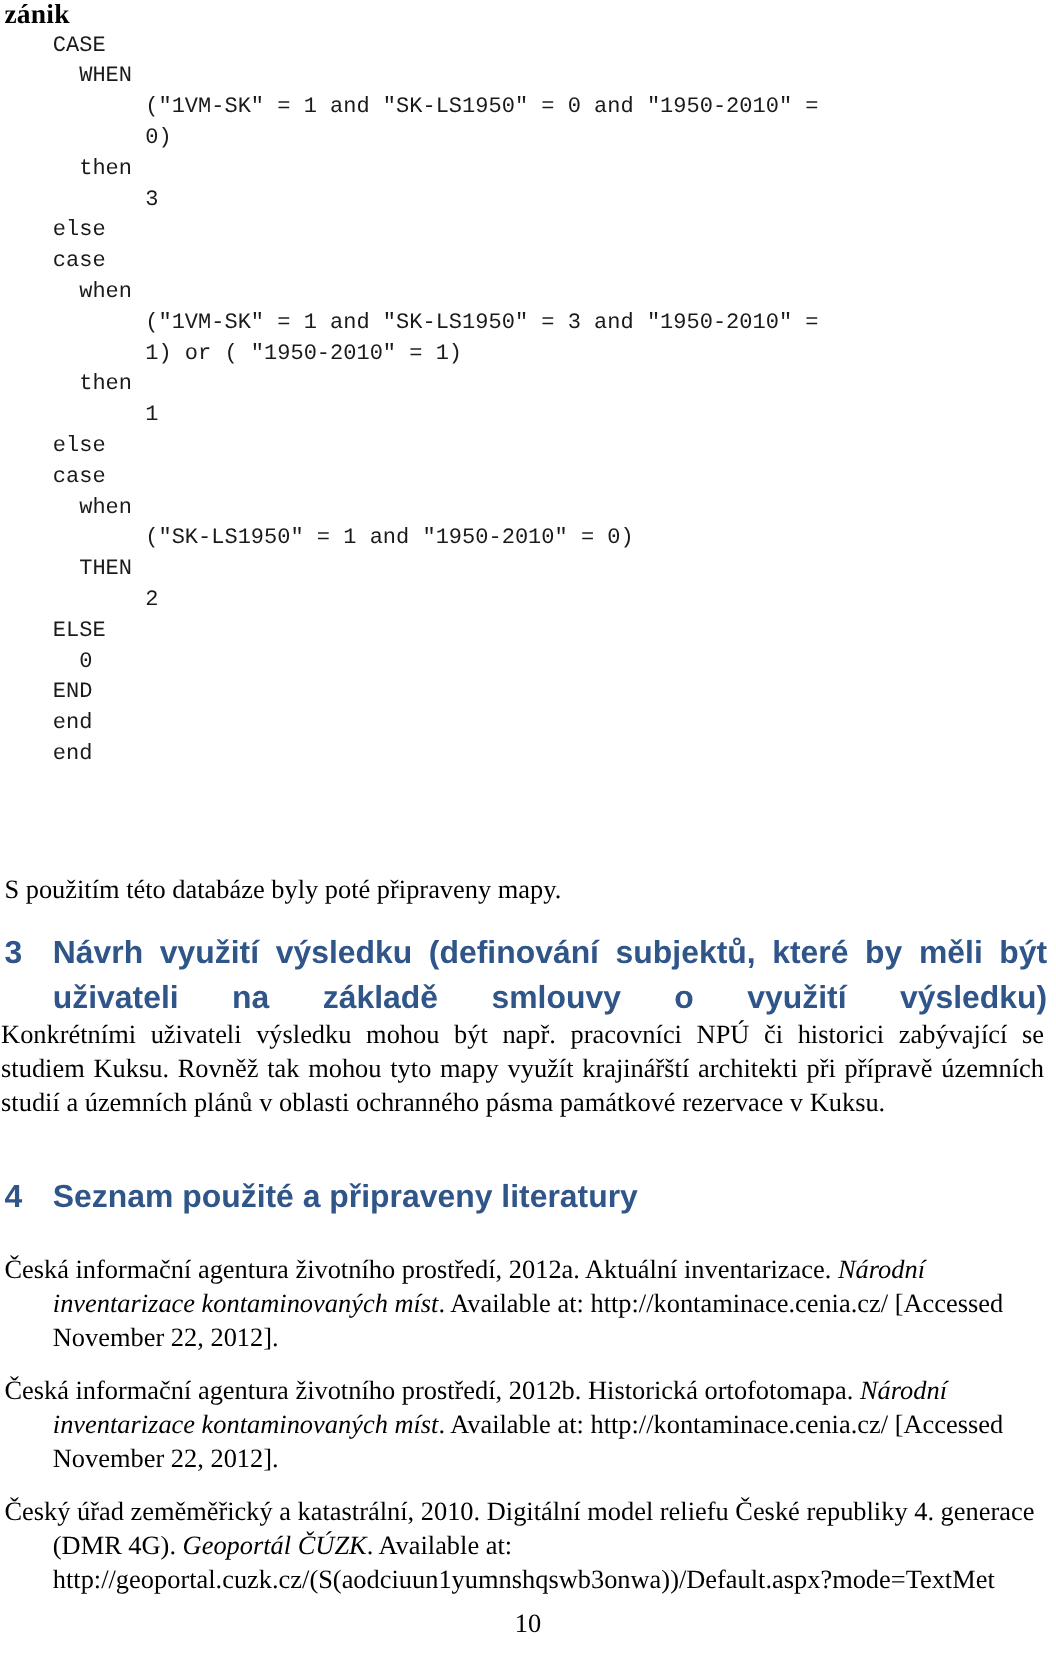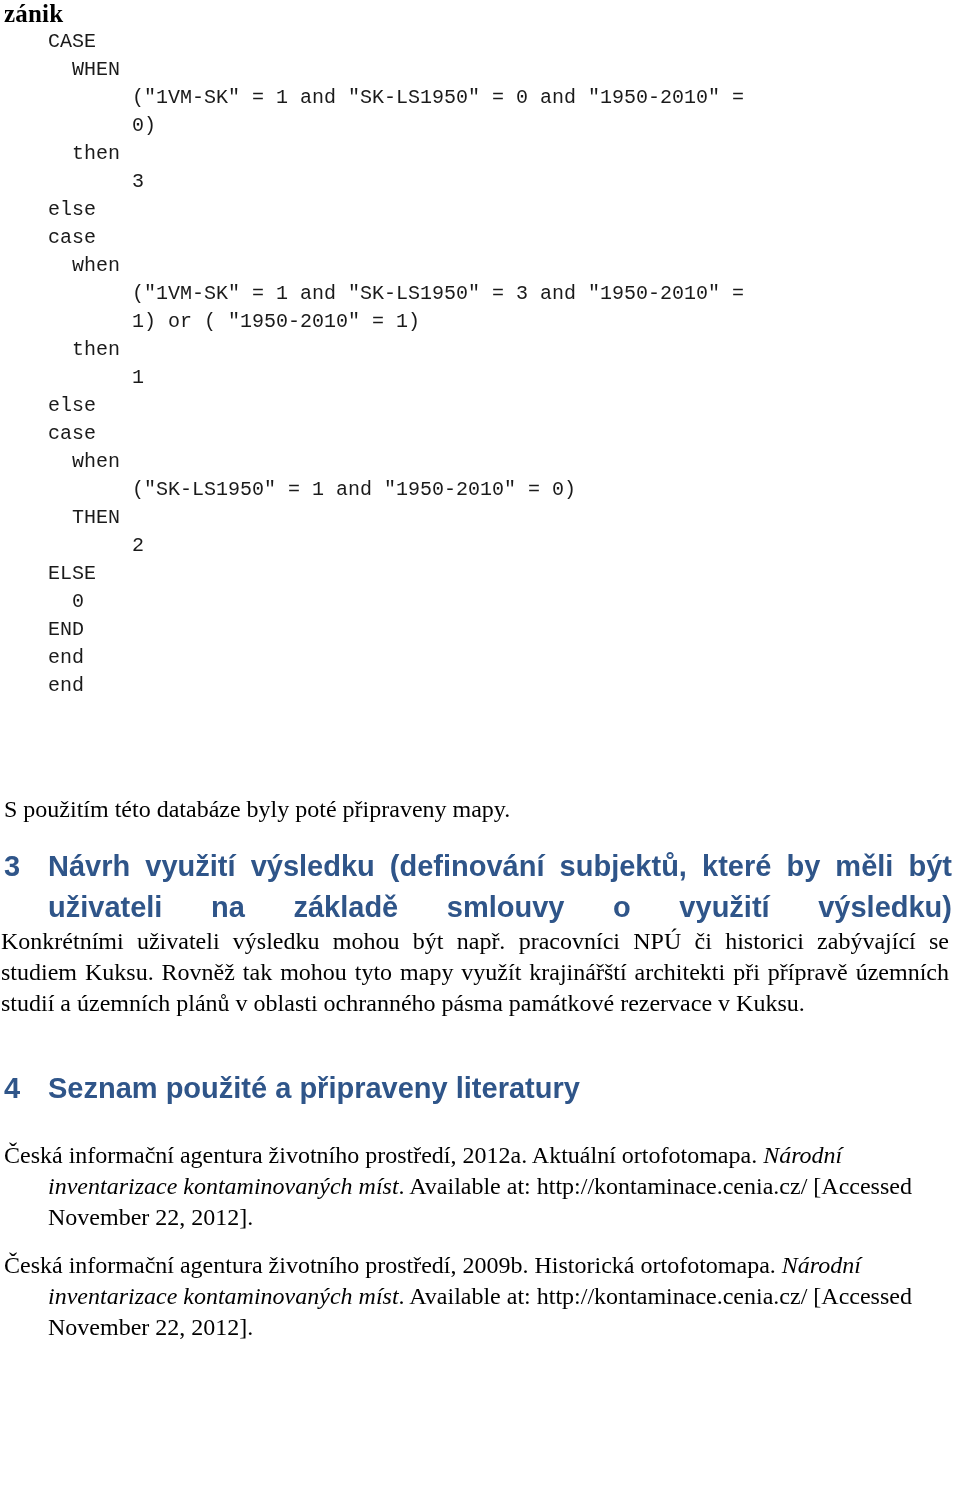--- a/index.html
+++ b/index.html
@@ -184,18 +184,20 @@
   </div>
 
   <div class="para" id="para-users">Konkrétními uživateli výsledku mohou být např. pracovníci NPÚ či historici zabývající se studiem Kuksu. Rovněž tak mohou tyto mapy využít krajinářští architekti při přípravě územních studií a územních plánů v oblasti ochranného pásma památkové rezervace v Kuksu.</div>
 
   <div class="heading" id="heading-4">
     <span class="h-num">4</span>
     <span class="h-text">Seznam použité a připraveny literatury</span>
   </div>
 
   <div class="refs" id="reference-list">
-      <div class="ref"><span>Česká informační agentura životního prostředí, 2012a. Aktuální ortofotomapa. </span><i>Národní inventarizace kontaminovaných míst</i><span>. Available at: http://kontaminace.cenia.cz/ [Accessed November 22, 2012].</span></div>
-      <div class="ref"><span>Česká informační agentura životního prostředí, 2009b. Historická ortofotomapa. </span><i>Národní inventarizace kontaminovaných míst</i><span>. Available at: http://kontaminace.cenia.cz/ [Accessed November 22, 2012].</span></div>
+      <div class="ref"><span>Česká informační agentura životního prostředí, 2012a. Aktuální inventarizace. </span><i>Národní inventarizace kontaminovaných míst</i><span>. Available at: http://kontaminace.cenia.cz/ [Accessed November 22, 2012].</span></div>
+      <div class="ref"><span>Česká informační agentura životního prostředí, 2012b. Historická ortofotomapa. </span><i>Národní inventarizace kontaminovaných míst</i><span>. Available at: http://kontaminace.cenia.cz/ [Accessed November 22, 2012].</span></div>
+      <div class="ref"><span>Český úřad zeměměřický a katastrální, 2010. Digitální model reliefu České republiky 4. generace (DMR 4G). </span><i>Geoportál ČÚZK</i><span>. Available at: http://geoportal.cuzk.cz/(S(aodciuun1yumnshqswb3onwa))/Default.aspx?mode=TextMet</span></div>
     </div>
 
+  <div class="page-number">10</div>
 
 </div>
 
 </body></html>

